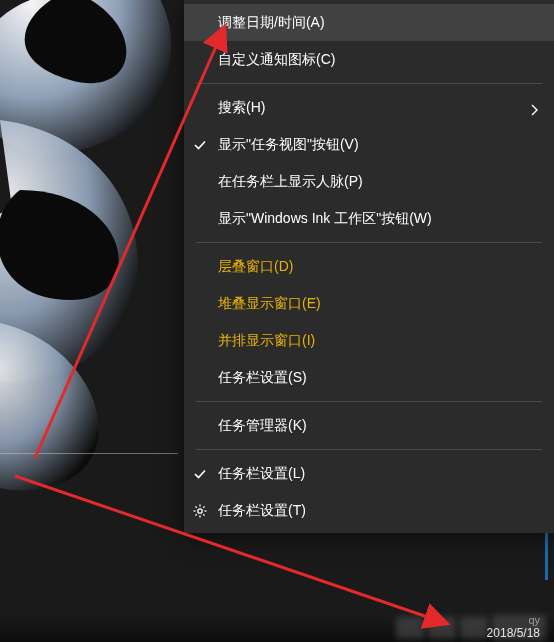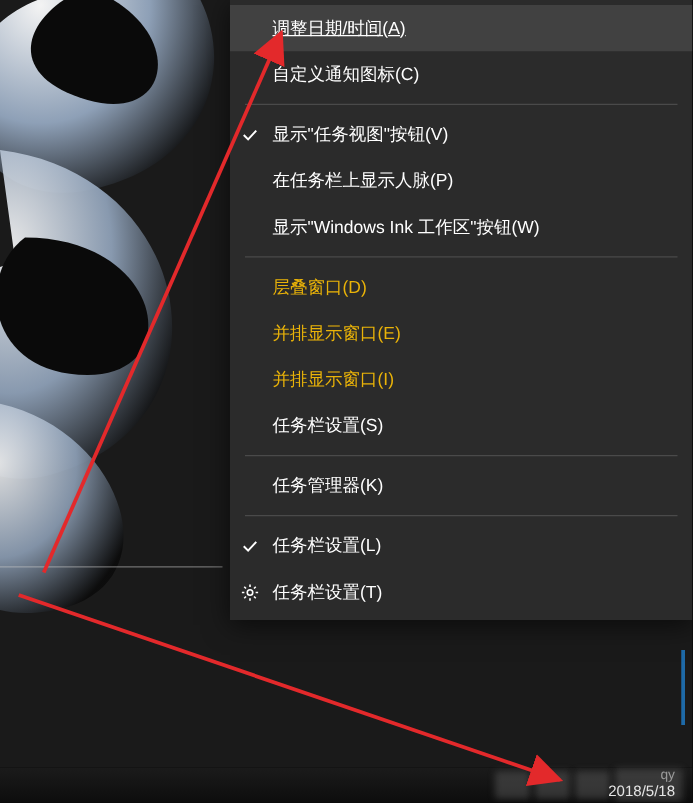--- a/index.html
+++ b/index.html
@@ -38,21 +38,20 @@
     display:flex;
     align-items:center;
     height:37px;
     padding:0 14px 0 34px;
     position:relative;
     color:#ffffff;
     cursor:default;
   }
   .item.hover{
     background:#414141;
-    text-decoration:underline;
   }
   .item.disabled{
     color:#eab308;
   }
   .item .check{
     position:absolute;left:8px;top:50%;transform:translateY(-50%);
     width:16px;height:16px;
     display:flex;align-items:center;justify-content:center;
   }
   .item .gear{
@@ -133,39 +132,45 @@
 
   <div class="ctx" id="ctx">
       <div class="item hover">
         <span>调整日期/时间(A)</span>
       </div>
       <div class="item">
         <span>自定义通知图标(C)</span>
       </div>
       <div class="sep"></div>
       <div class="item">
+        <span>搜索(H)</span>
+        <span class="chev"><svg width="8" height="12" viewBox="0 0 8 12">
+            <path d="M2 1 L7 6 L2 11" stroke="#fff" stroke-width="1.4" fill="none"></path>
+          </svg></span>
+      </div>
+      <div class="item">
         <span class="check">
           <svg width="14" height="14" viewBox="0 0 14 14">
             <path d="M2 7 L5.5 10.5 L12 3.5" stroke="#ffffff" stroke-width="1.6" fill="none"></path>
           </svg>
         </span>
         <span>显示"任务视图"按钮(V)</span>
       </div>
       <div class="item">
         <span>在任务栏上显示人脉(P)</span>
       </div>
       <div class="item">
         <span>显示"Windows Ink 工作区"按钮(W)</span>
       </div>
       <div class="sep"></div>
       <div class="item disabled">
         <span>层叠窗口(D)</span>
       </div>
       <div class="item disabled">
-        <span>并排显示窗口(E)</span>
+        <span>堆叠显示窗口(E)</span>
       </div>
       <div class="item disabled">
         <span>并排显示窗口(I)</span>
       </div>
       <div class="item">
         <span>任务栏设置(S)</span>
       </div>
       <div class="sep"></div>
       <div class="item">
         <span>任务管理器(K)</span>

